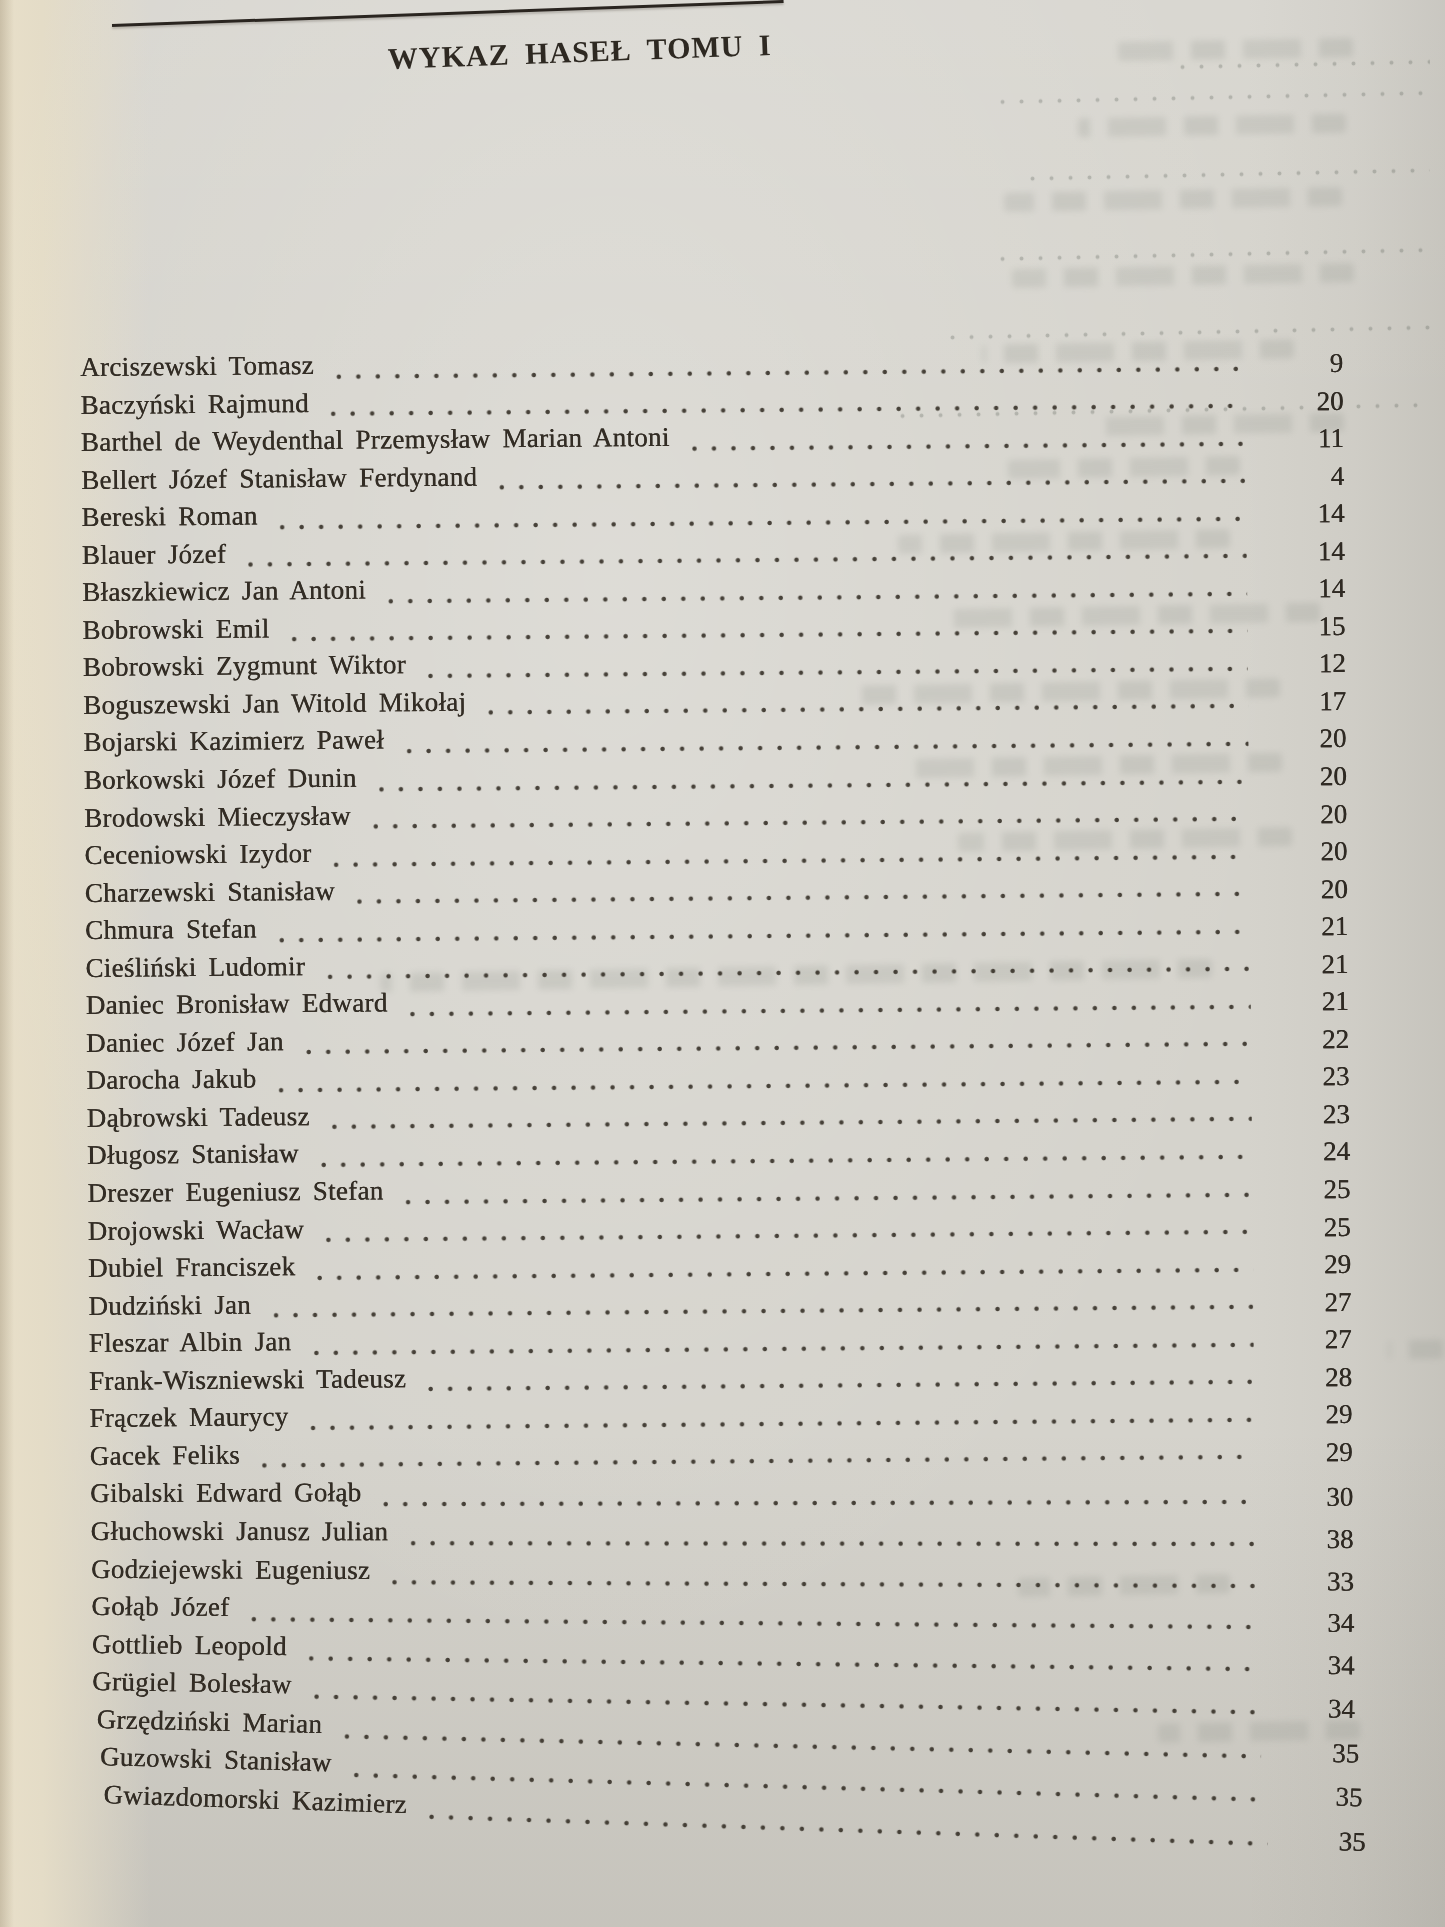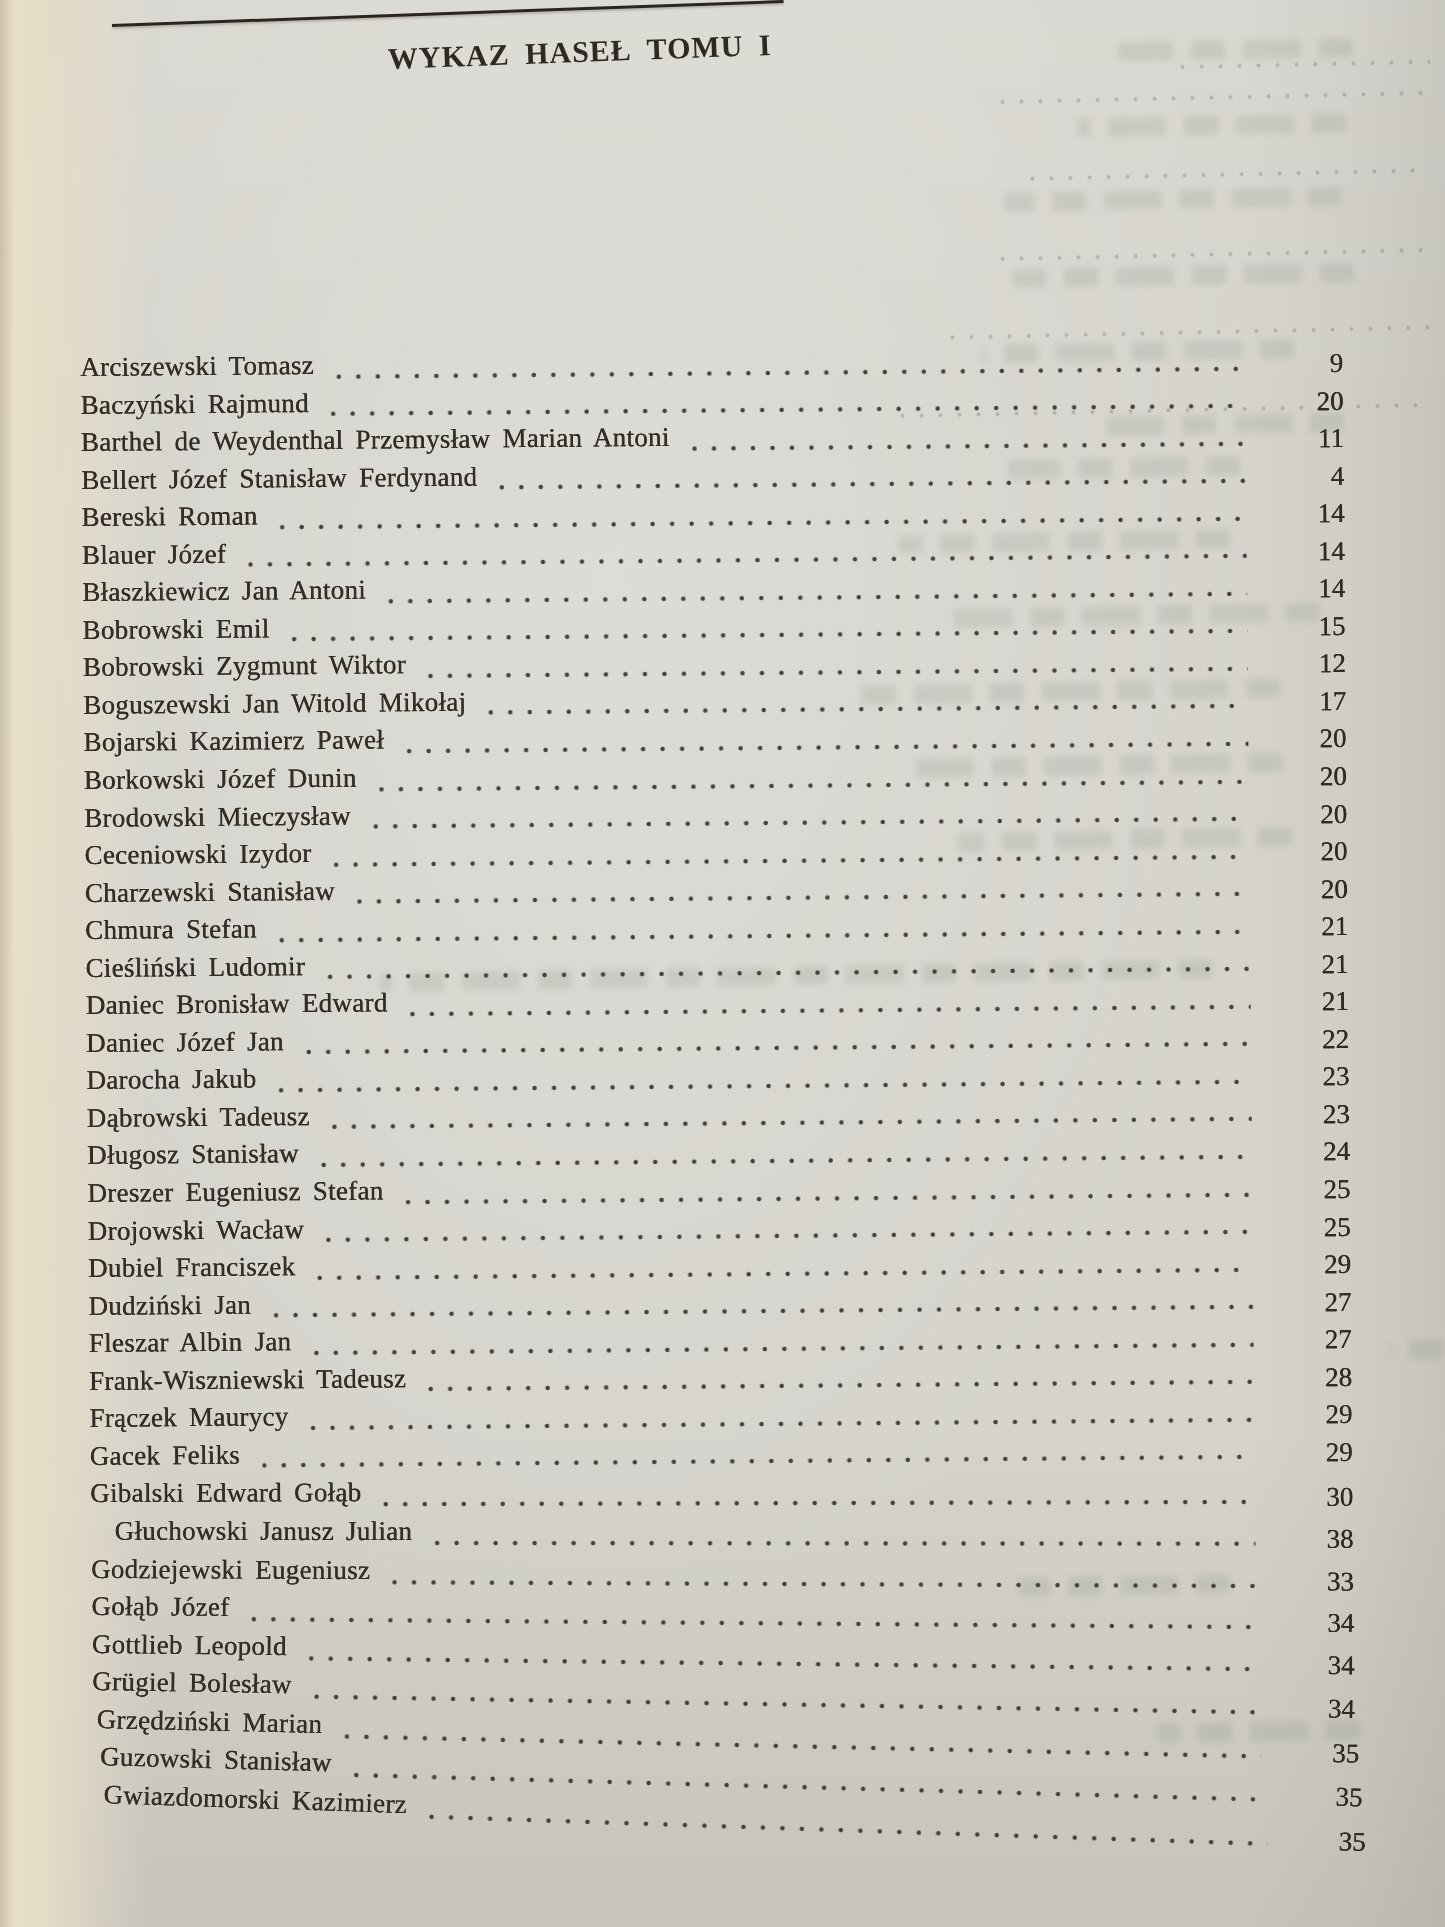--- a/index.html
+++ b/index.html
@@ -47,21 +47,21 @@
     background-image:radial-gradient(circle at 2.6px 3px, rgba(50,44,35,0.88) 1.7px, rgba(50,44,35,0) 2.7px);
     background-size:19.5px 6px;background-repeat:repeat-x;
   }
   .num{
     flex:0 0 64px;text-align:right;font-size:27px;color:#2f2a23;
     text-shadow:0.35px 0 0 #2f2a23;transform:translateY(7px);
   }
   
   .row{transform-origin:0 100%;}
   .row:nth-child(31){transform:rotate(0.35deg);}
-  .row:nth-child(32){transform:rotate(0.55deg);margin-left:24px;}
+  .row:nth-child(32){transform:rotate(0.55deg);}
   .row:nth-child(33){transform:rotate(0.75deg);}
   .row:nth-child(34){transform:rotate(0.95deg);}
   .row:nth-child(35){transform:rotate(1.15deg);}
   .row:nth-child(36){transform:rotate(1.45deg);}
   .row:nth-child(37){transform:rotate(1.75deg) translateX(4px);}
   .row:nth-child(38){transform:rotate(2.05deg) translateX(7px);}
   .row:nth-child(39){transform:rotate(2.35deg) translateX(10px);}
   
   .bleed-line{
     position:absolute;height:19px;border-radius:4px;

